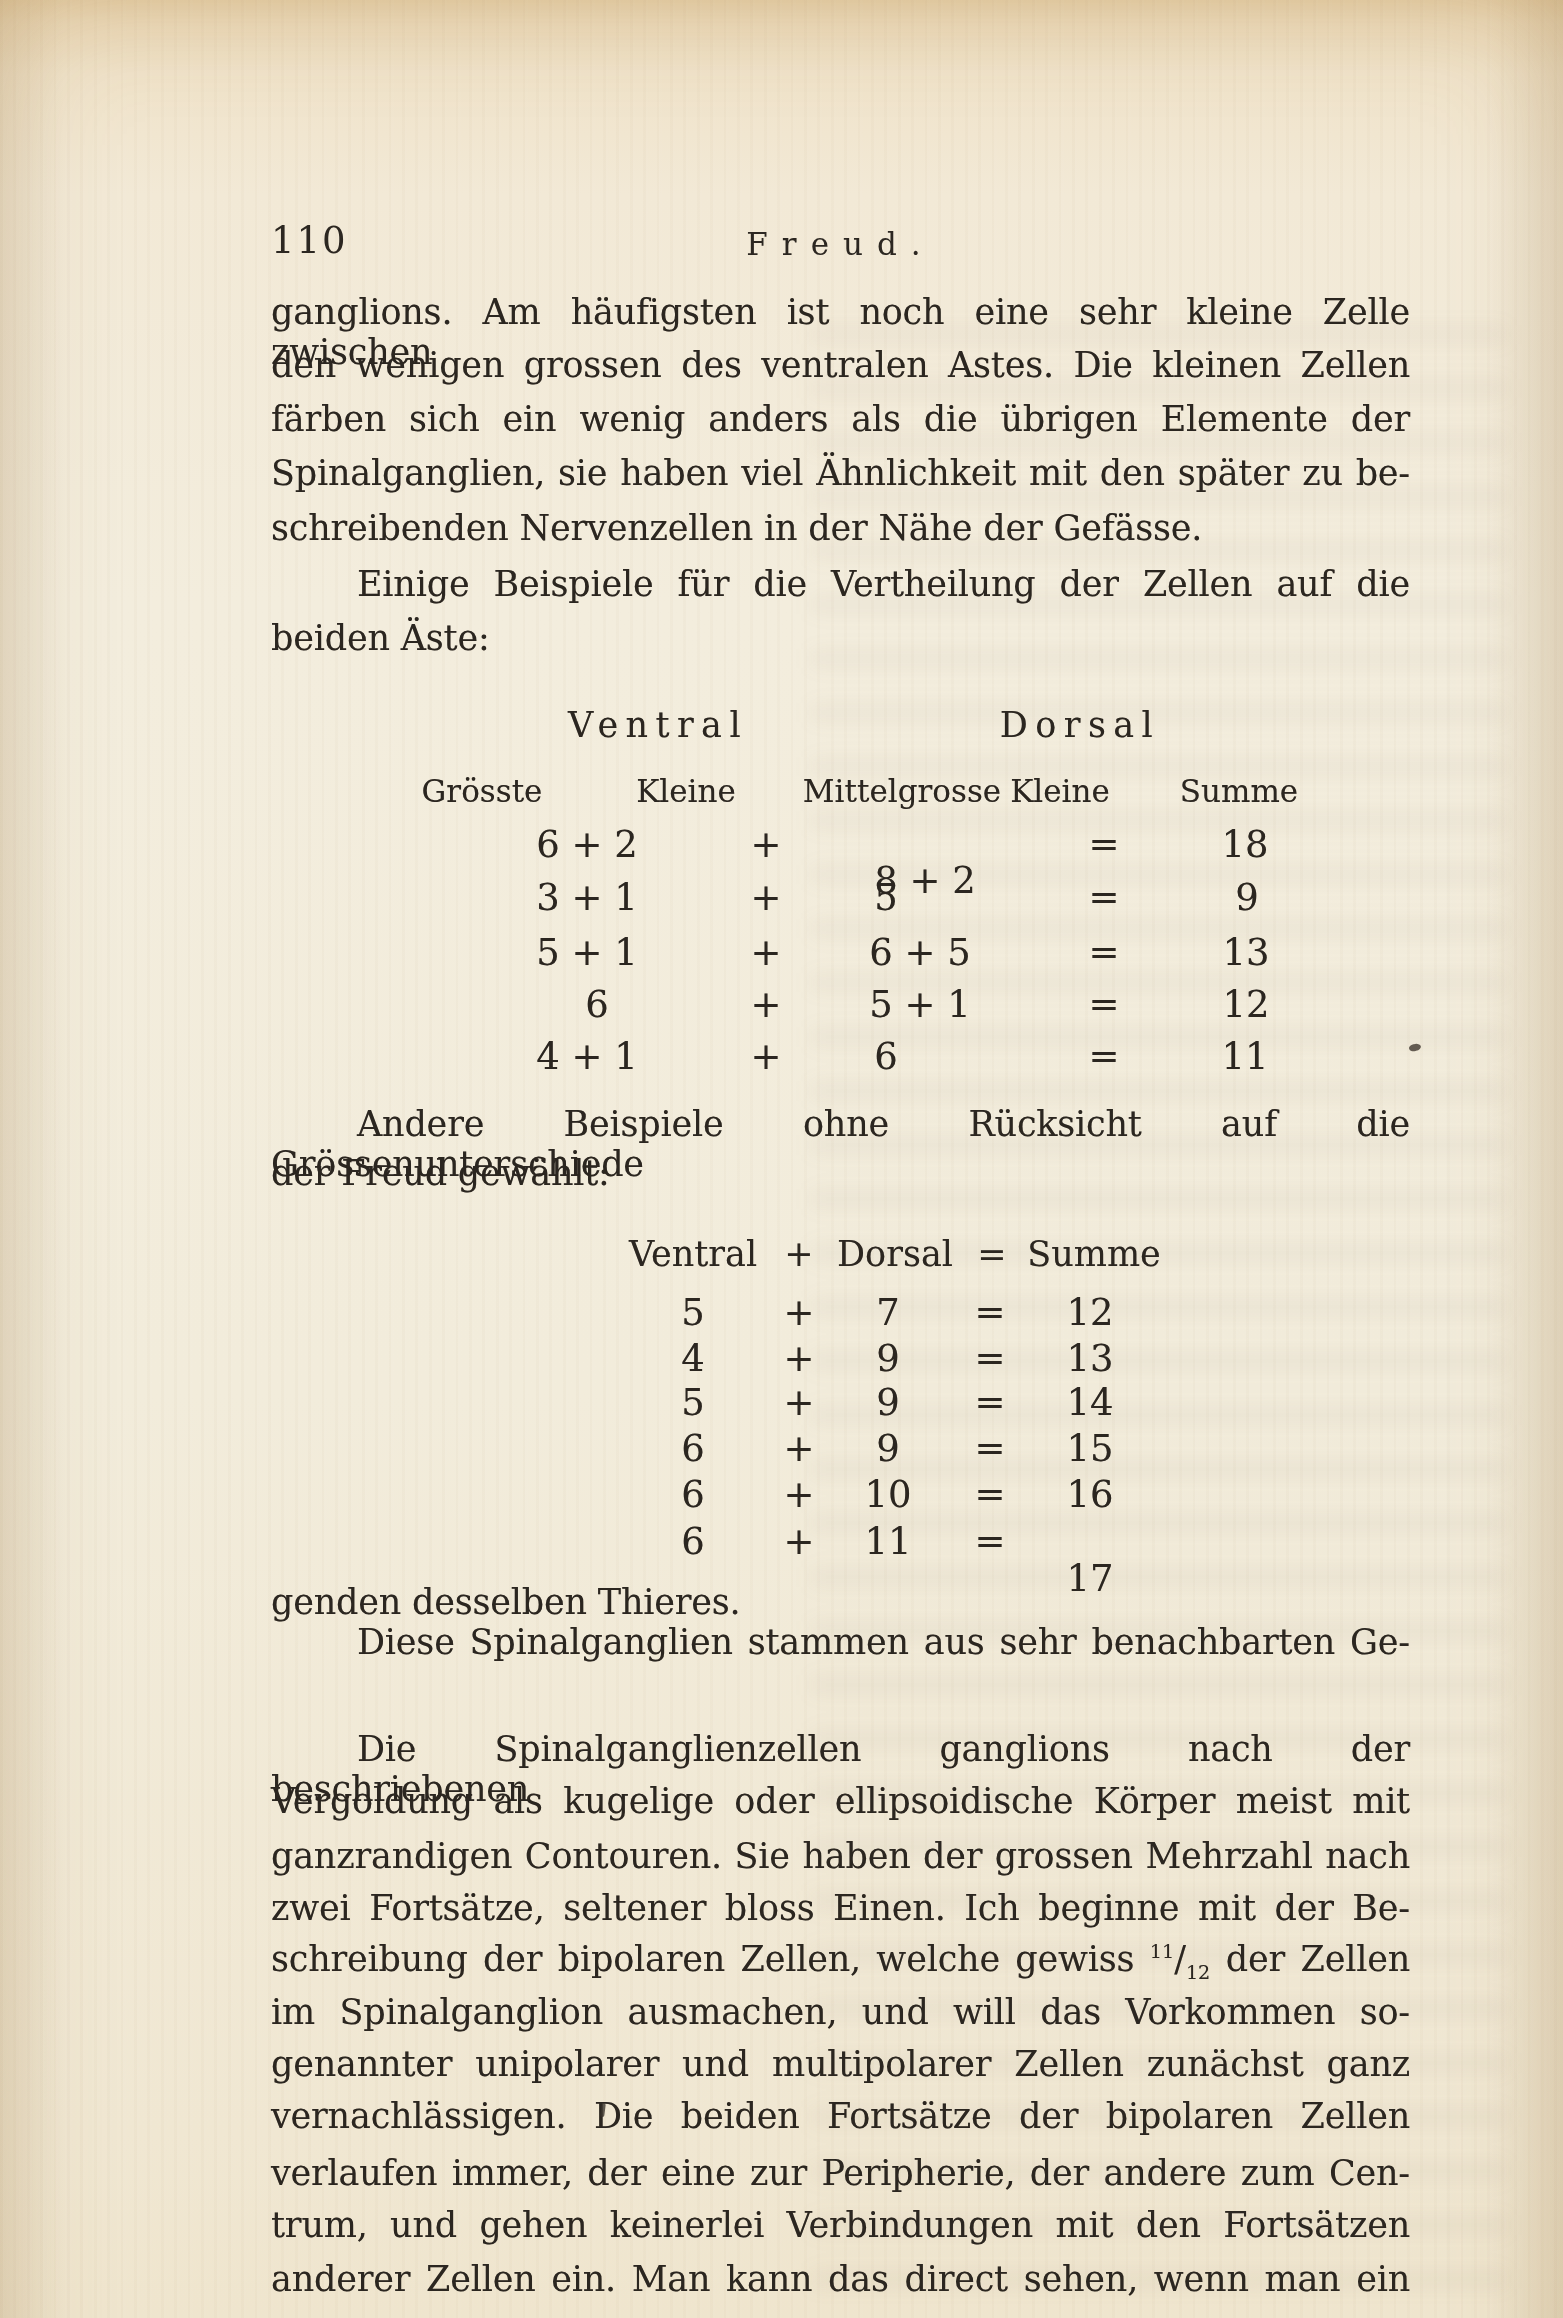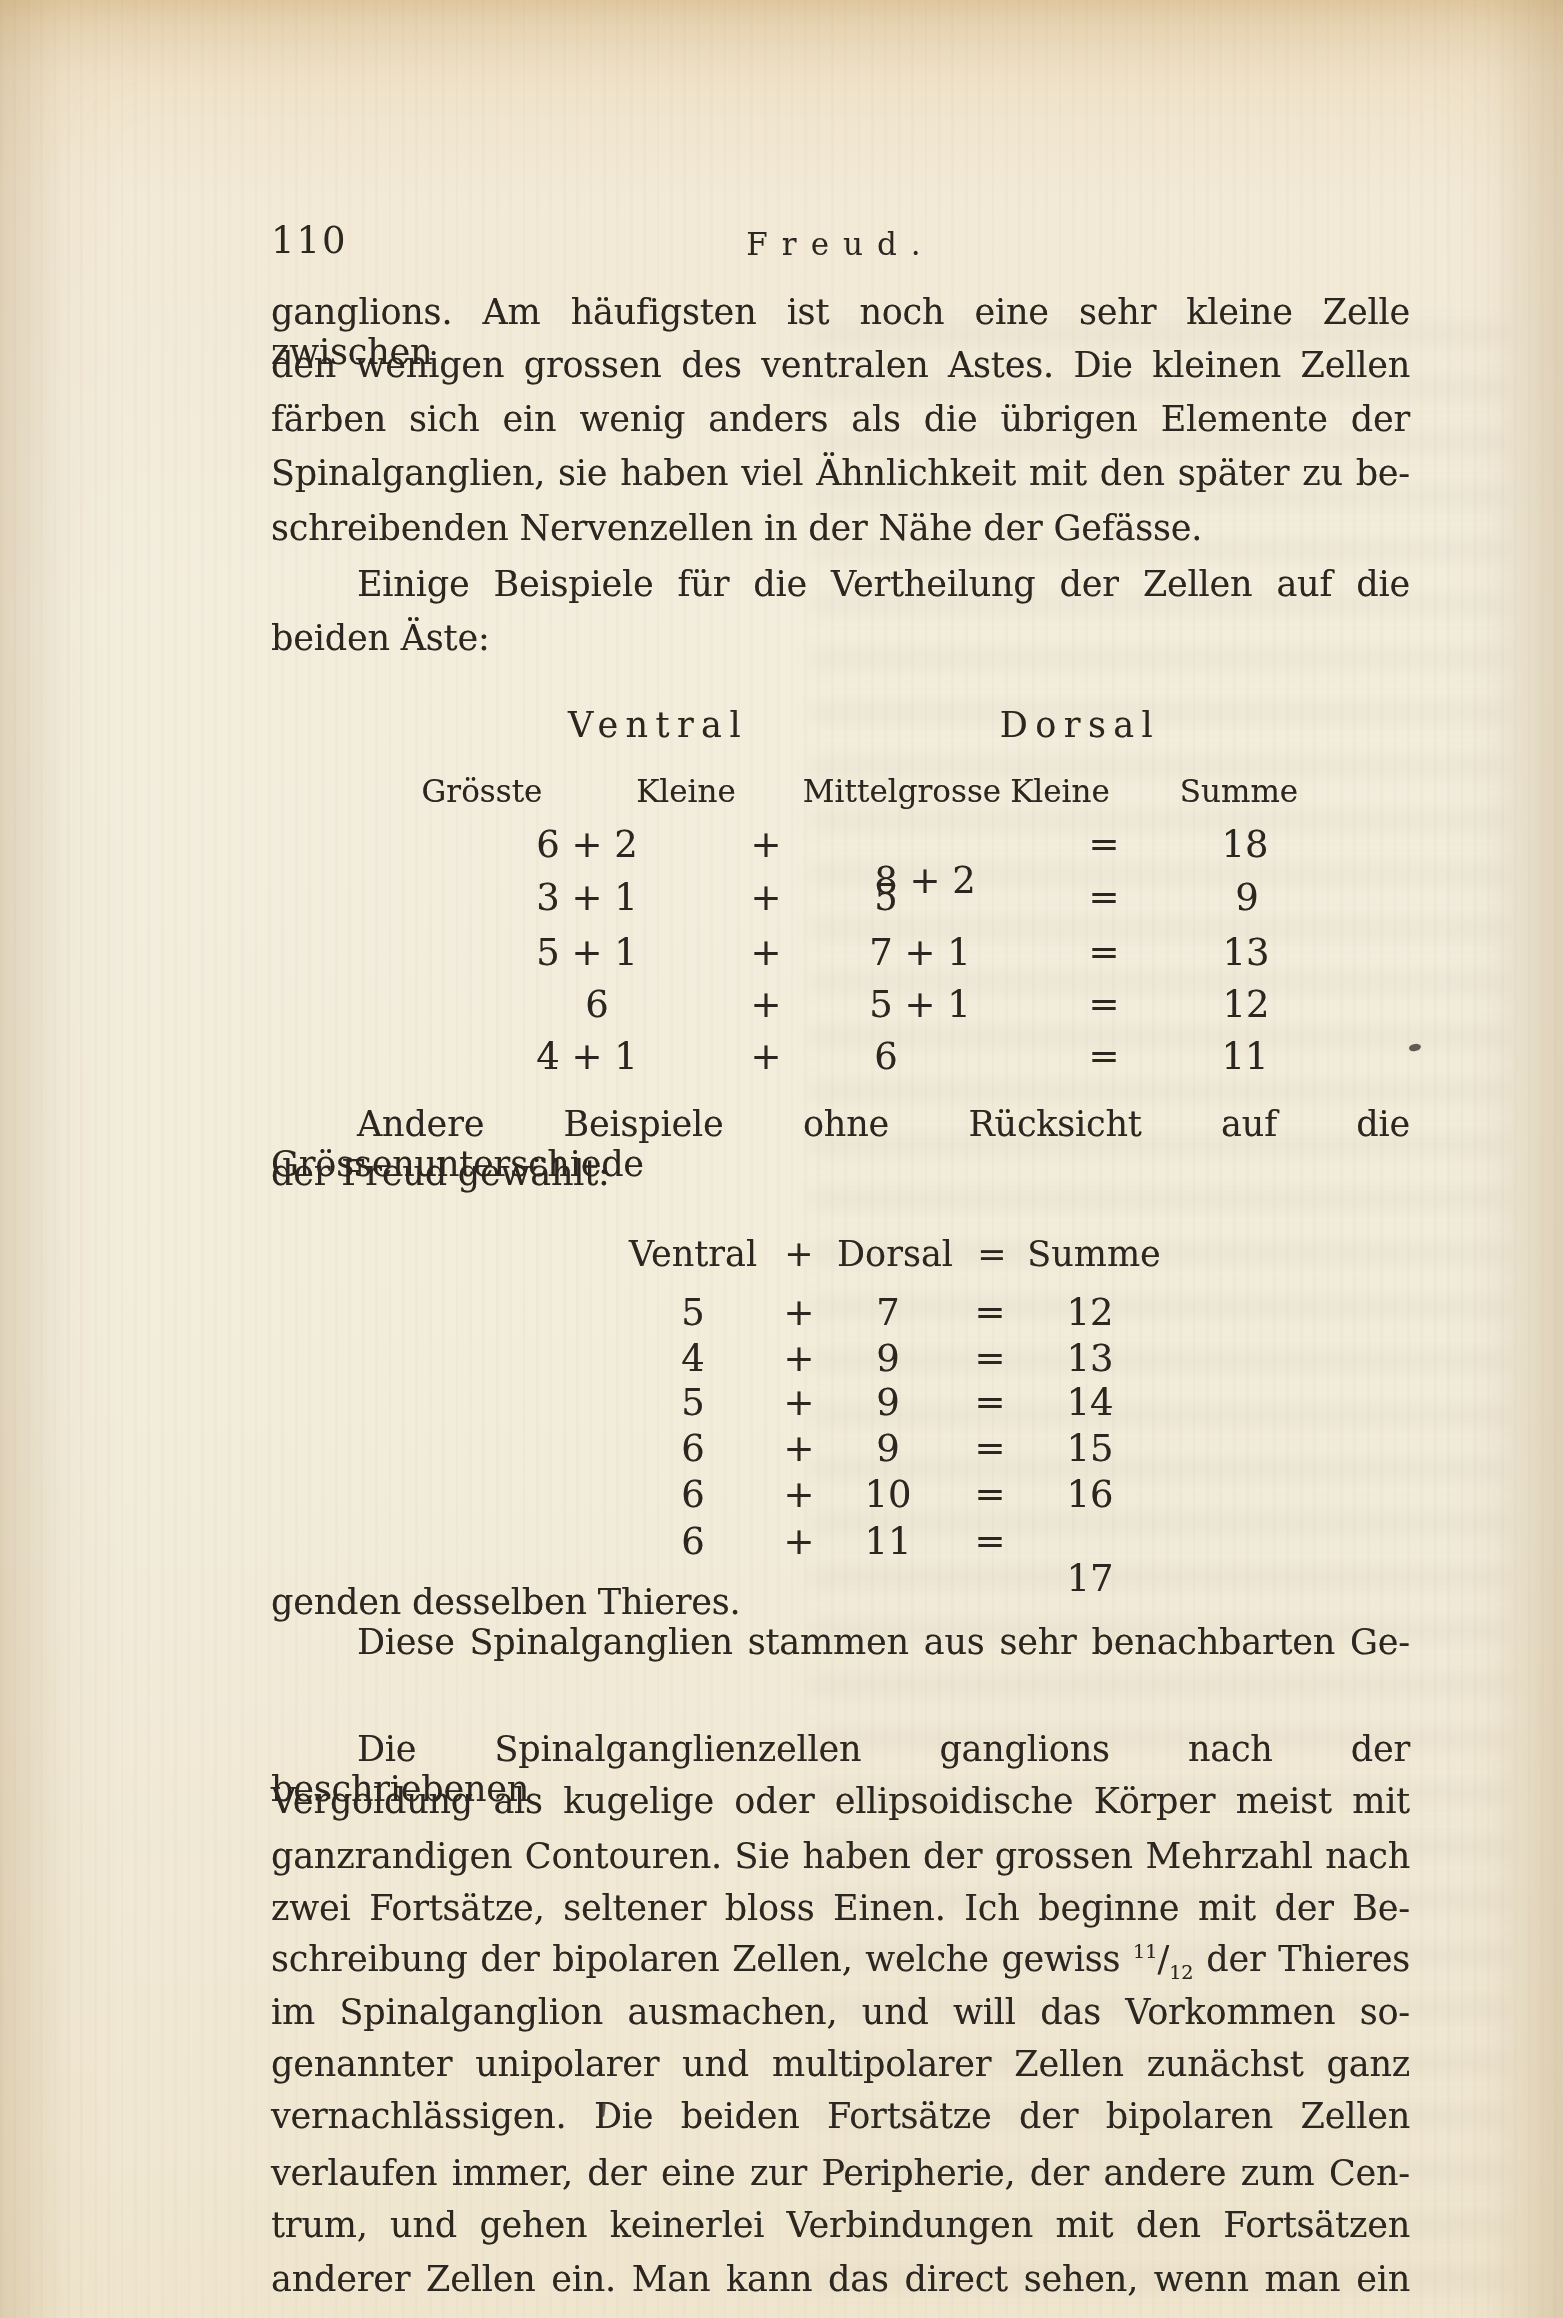--- a/index.html
+++ b/index.html
@@ -75,21 +75,21 @@
   <span class="cell" style="left:1245px;top:823px">18</span>
 
   <span class="cell" style="left:587px;top:876px">3 + 1</span>
   <span class="cell" style="left:766px;top:876px">+</span>
   <span class="cell" style="left:886px;top:876px">5</span>
   <span class="cell" style="left:1104px;top:876px">=</span>
   <span class="cell" style="left:1247px;top:876px">9</span>
 
   <span class="cell" style="left:587px;top:931px">5 + 1</span>
   <span class="cell" style="left:766px;top:931px">+</span>
-  <span class="cell" style="left:920px;top:931px">7 + 1</span>
+  <span class="cell" style="left:920px;top:931px">6 + 5</span>
   <span class="cell" style="left:1104px;top:931px">=</span>
   <span class="cell" style="left:1246px;top:931px">13</span>
 
   <span class="cell" style="left:597px;top:983px">6</span>
   <span class="cell" style="left:766px;top:983px">+</span>
   <span class="cell" style="left:920px;top:983px">5 + 1</span>
   <span class="cell" style="left:1104px;top:983px">=</span>
   <span class="cell" style="left:1246px;top:983px">12</span>
 
   <span class="cell" style="left:587px;top:1035px">4 + 1</span>
@@ -144,21 +144,21 @@
   <span class="cell" style="left:1090px;top:1557px">17</span>
 
   <div class="line indent" style="top:1622px">Diese Spinalganglien stammen aus sehr benachbarten Ge-</div>
   <div class="line short" style="top:1582px">genden desselben Thieres.</div>
 
   <div class="line indent" style="top:1729px">Die Spinalganglienzellen ganglions nach der beschriebenen</div>
   <div class="line" style="top:1781px">Vergoldung als kugelige oder ellipsoidische Körper meist mit</div>
   <div class="line" style="top:1836px">ganzrandigen Contouren. Sie haben der grossen Mehrzahl nach</div>
   <div class="line" style="top:1888px">zwei Fortsätze, seltener bloss Einen. Ich beginne mit der Be-</div>
 
-  <div class="line" style="top:1939px"><span>schreibung der bipolaren Zellen, welche gewiss</span> <span><span class="sup">11</span><span>/</span><span class="sub">12</span></span> <span>der Thieres</span></div>
+  <div class="line" style="top:1939px"><span>schreibung der bipolaren Zellen, welche gewiss</span> <span><span class="sup">11</span><span>/</span><span class="sub">12</span></span> <span>der Zellen</span></div>
 
   <div class="line" style="top:1992px">im Spinalganglion ausmachen, und will das Vorkommen so-</div>
   <div class="line" style="top:2044px">genannter unipolarer und multipolarer Zellen zunächst ganz</div>
   <div class="line" style="top:2096px">vernachlässigen. Die beiden Fortsätze der bipolaren Zellen</div>
   <div class="line" style="top:2153px">verlaufen immer, der eine zur Peripherie, der andere zum Cen-</div>
   <div class="line" style="top:2205px">trum, und gehen keinerlei Verbindungen mit den Fortsätzen</div>
   <div class="line" style="top:2259px">anderer Zellen ein. Man kann das direct sehen, wenn man ein</div>
 
   <div class="mark mark-dot"></div>
   <div class="mark mark-apos"></div>

